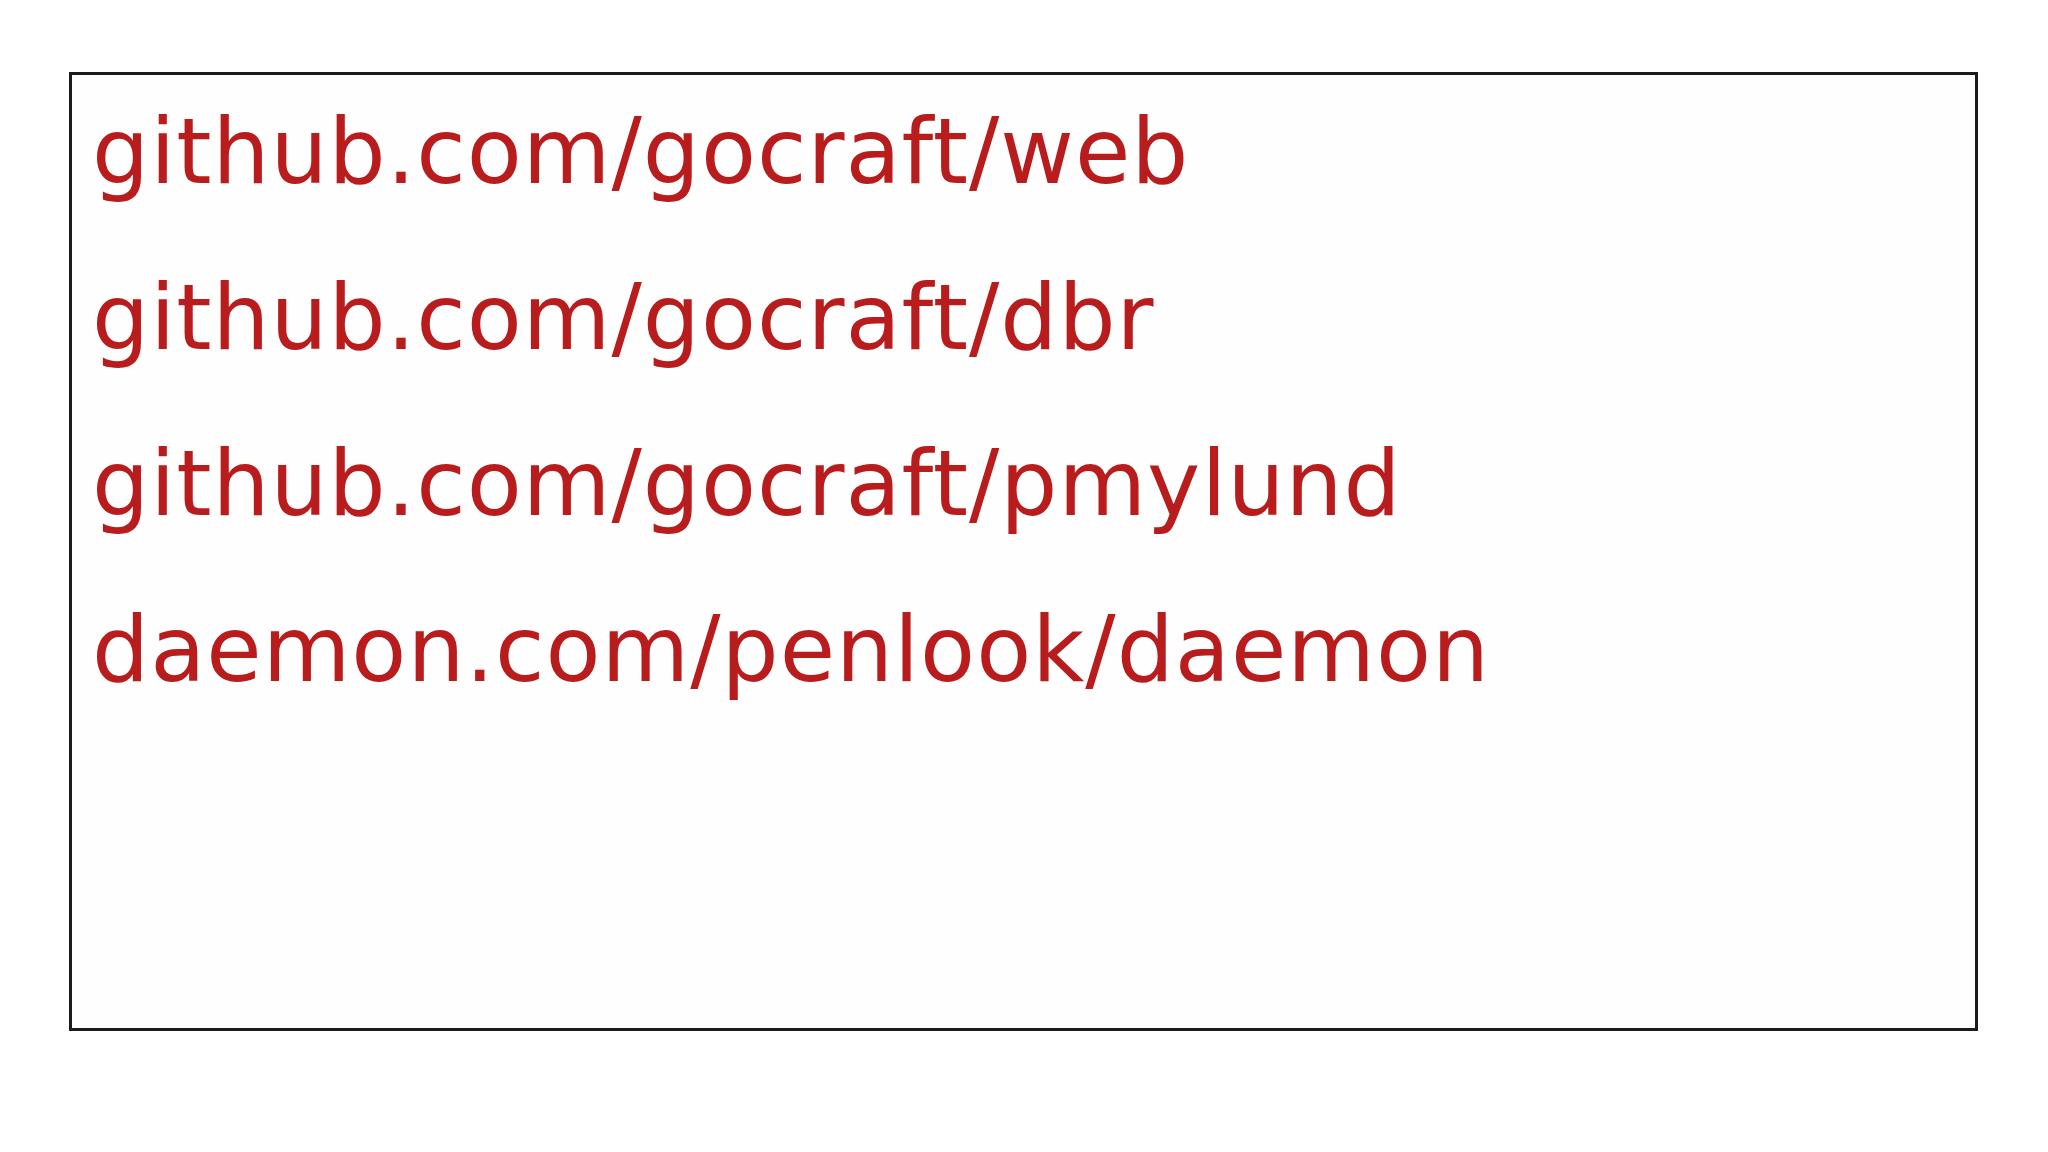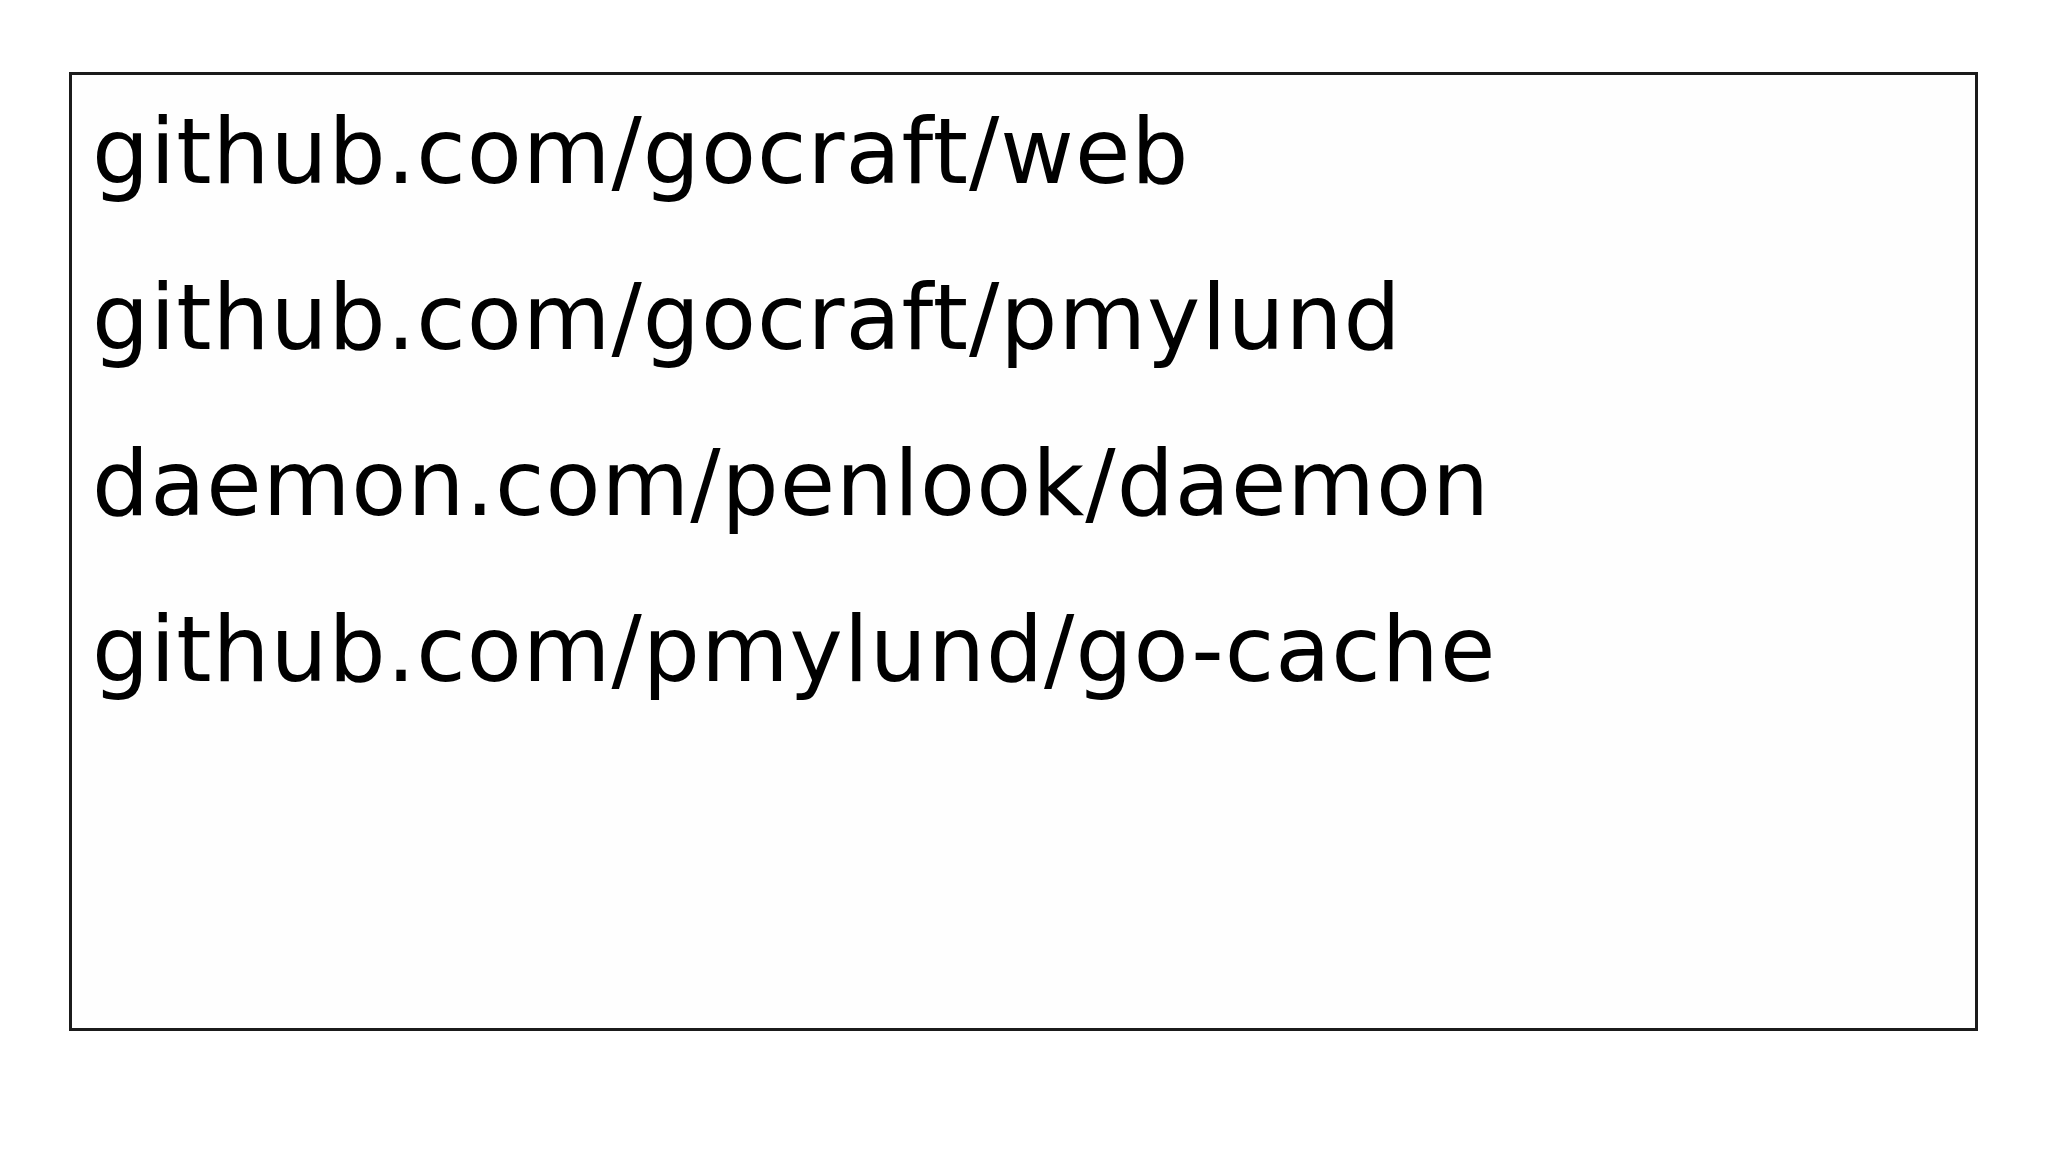--- a/index.html
+++ b/index.html
@@ -26,27 +26,27 @@
     background: #fefefe;
     padding: 2px 0 0 20px;
     overflow: hidden;
   }
   .list-line {
     height: 150px;
     line-height: 150px;
     margin-bottom: 16px;
     font-size: 90px;
     letter-spacing: 1px;
-    color: #000000;
+    color: #b91c1c;
     white-space: nowrap;
   }
 </style>
 </head>
 <body>
 
 <div class="slide">
   <div class="list-box">
     <div class="list-line">github.com/gocraft/web</div>
+    <div class="list-line">github.com/gocraft/dbr</div>
     <div class="list-line">github.com/gocraft/pmylund</div>
     <div class="list-line">daemon.com/penlook/daemon</div>
-    <div class="list-line">github.com/pmylund/go-cache</div>
   </div>
 </div>
 
 </body></html>

